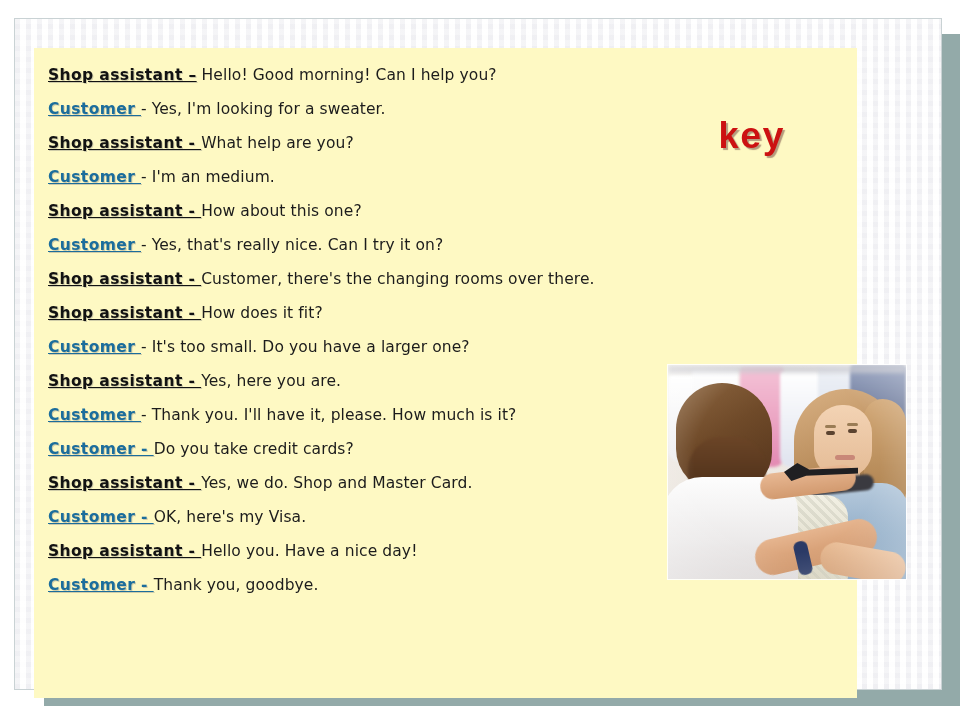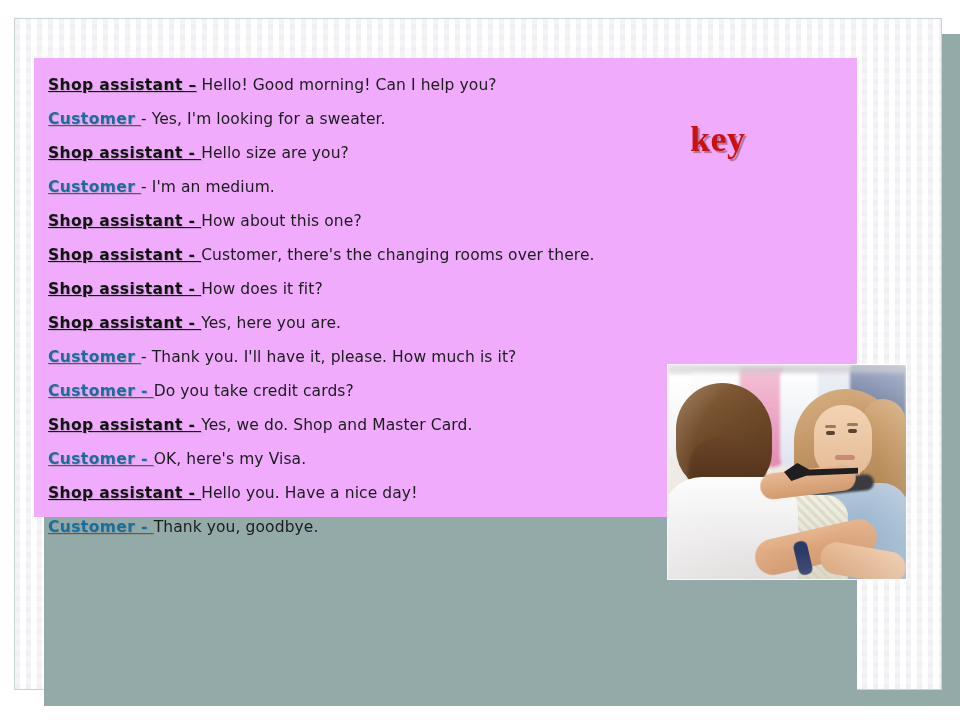--- a/index.html
+++ b/index.html
@@ -55,24 +55,24 @@
     position: absolute;
     left: 44px;
     top: 58px;
     width: 813px;
     height: 645px;
     background: #93aaa9;
   }
   #panel {
     position: absolute;
     left: 34px;
-    top: 58px;
+    top: 48px;
     width: 823px;
-    height: 459px;
-    background: #f0abfc;
+    height: 650px;
+    background: #fef9c3;
   }
 
   
   #dialogue {
     position: absolute;
     left: 14px;
     top: 10px;
     width: 800px;
   }
   .line {
@@ -92,28 +92,28 @@
   .speaker.assistant { color: #121212; }
   .speaker.customer  { color: #1b6d9c; text-align: right; }
   .utterance {
     color: #1c1c1c;
     letter-spacing: 0.1px;
   }
 
   
   #key-heading {
     position: absolute;
-    left: 690px;
+    left: 718px;
     top: 118px;
     font-size: 36px;
     font-weight: bold;
     color: #cc1111;
     text-shadow: 2px 2px 1px rgba(90,40,40,0.45);
     letter-spacing: 0.5px;
-    font-family: Liberation Serif, serif;
+    font-family: Liberation Mono, monospace;
   }
 
   
   #photo {
     position: absolute;
     left: 668px;
     top: 365px;
     width: 238px;
     height: 214px;
     overflow: hidden;
@@ -261,25 +261,27 @@
 
   <div id="board-shadow"></div>
   <div id="board"></div>
 
   <div id="panel-shadow"></div>
 
   <div id="panel">
     <div id="dialogue">
         <div class="line"><span class="speaker assistant">Shop assistant –</span> <span class="utterance">Hello! Good morning! Can I help you?</span></div>
         <div class="line"><span class="speaker customer">Customer </span> <span class="utterance">- Yes, I'm looking for a sweater.</span></div>
-        <div class="line"><span class="speaker assistant">Shop assistant - </span> <span class="utterance">Hello size are you?</span></div>
+        <div class="line"><span class="speaker assistant">Shop assistant - </span> <span class="utterance">What help are you?</span></div>
         <div class="line"><span class="speaker customer">Customer </span> <span class="utterance">-  I'm an medium.</span></div>
         <div class="line"><span class="speaker assistant">Shop assistant - </span> <span class="utterance">How about this one?</span></div>
+        <div class="line"><span class="speaker customer">Customer </span> <span class="utterance">- Yes, that's really nice. Can I try it on?</span></div>
         <div class="line"><span class="speaker assistant">Shop assistant - </span> <span class="utterance">Customer, there's the changing rooms over there.</span></div>
         <div class="line"><span class="speaker assistant">Shop assistant - </span> <span class="utterance">How does it fit?</span></div>
+        <div class="line"><span class="speaker customer">Customer </span> <span class="utterance">-  It's too small. Do you have a larger one?</span></div>
         <div class="line"><span class="speaker assistant">Shop assistant - </span> <span class="utterance">Yes, here you are.</span></div>
         <div class="line"><span class="speaker customer">Customer </span> <span class="utterance">-  Thank you. I'll have it, please.  How much is it?</span></div>
         <div class="line"><span class="speaker customer">Customer - </span> <span class="utterance">Do you take credit cards?</span></div>
         <div class="line"><span class="speaker assistant">Shop assistant - </span> <span class="utterance">Yes, we do. Shop and  Master Card.</span></div>
         <div class="line"><span class="speaker customer">Customer - </span> <span class="utterance"> OK, here's my Visa.</span></div>
         <div class="line"><span class="speaker assistant">Shop assistant - </span> <span class="utterance"> Hello you. Have a nice day!</span></div>
         <div class="line"><span class="speaker customer">Customer - </span> <span class="utterance">Thank you, goodbye.</span></div>
       </div>
   </div>
 

